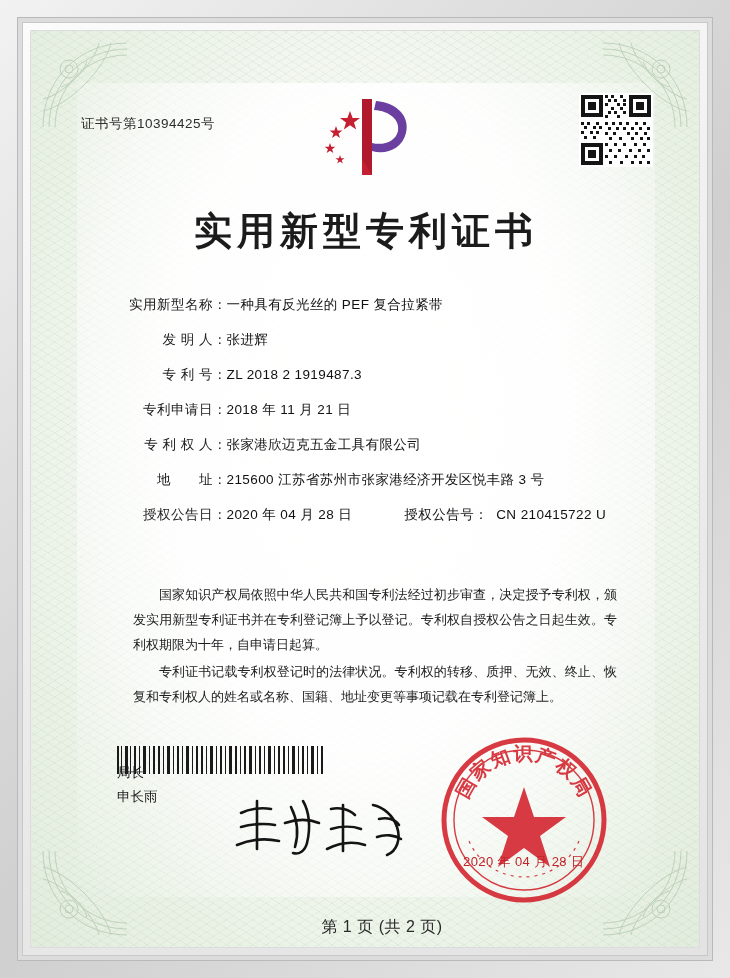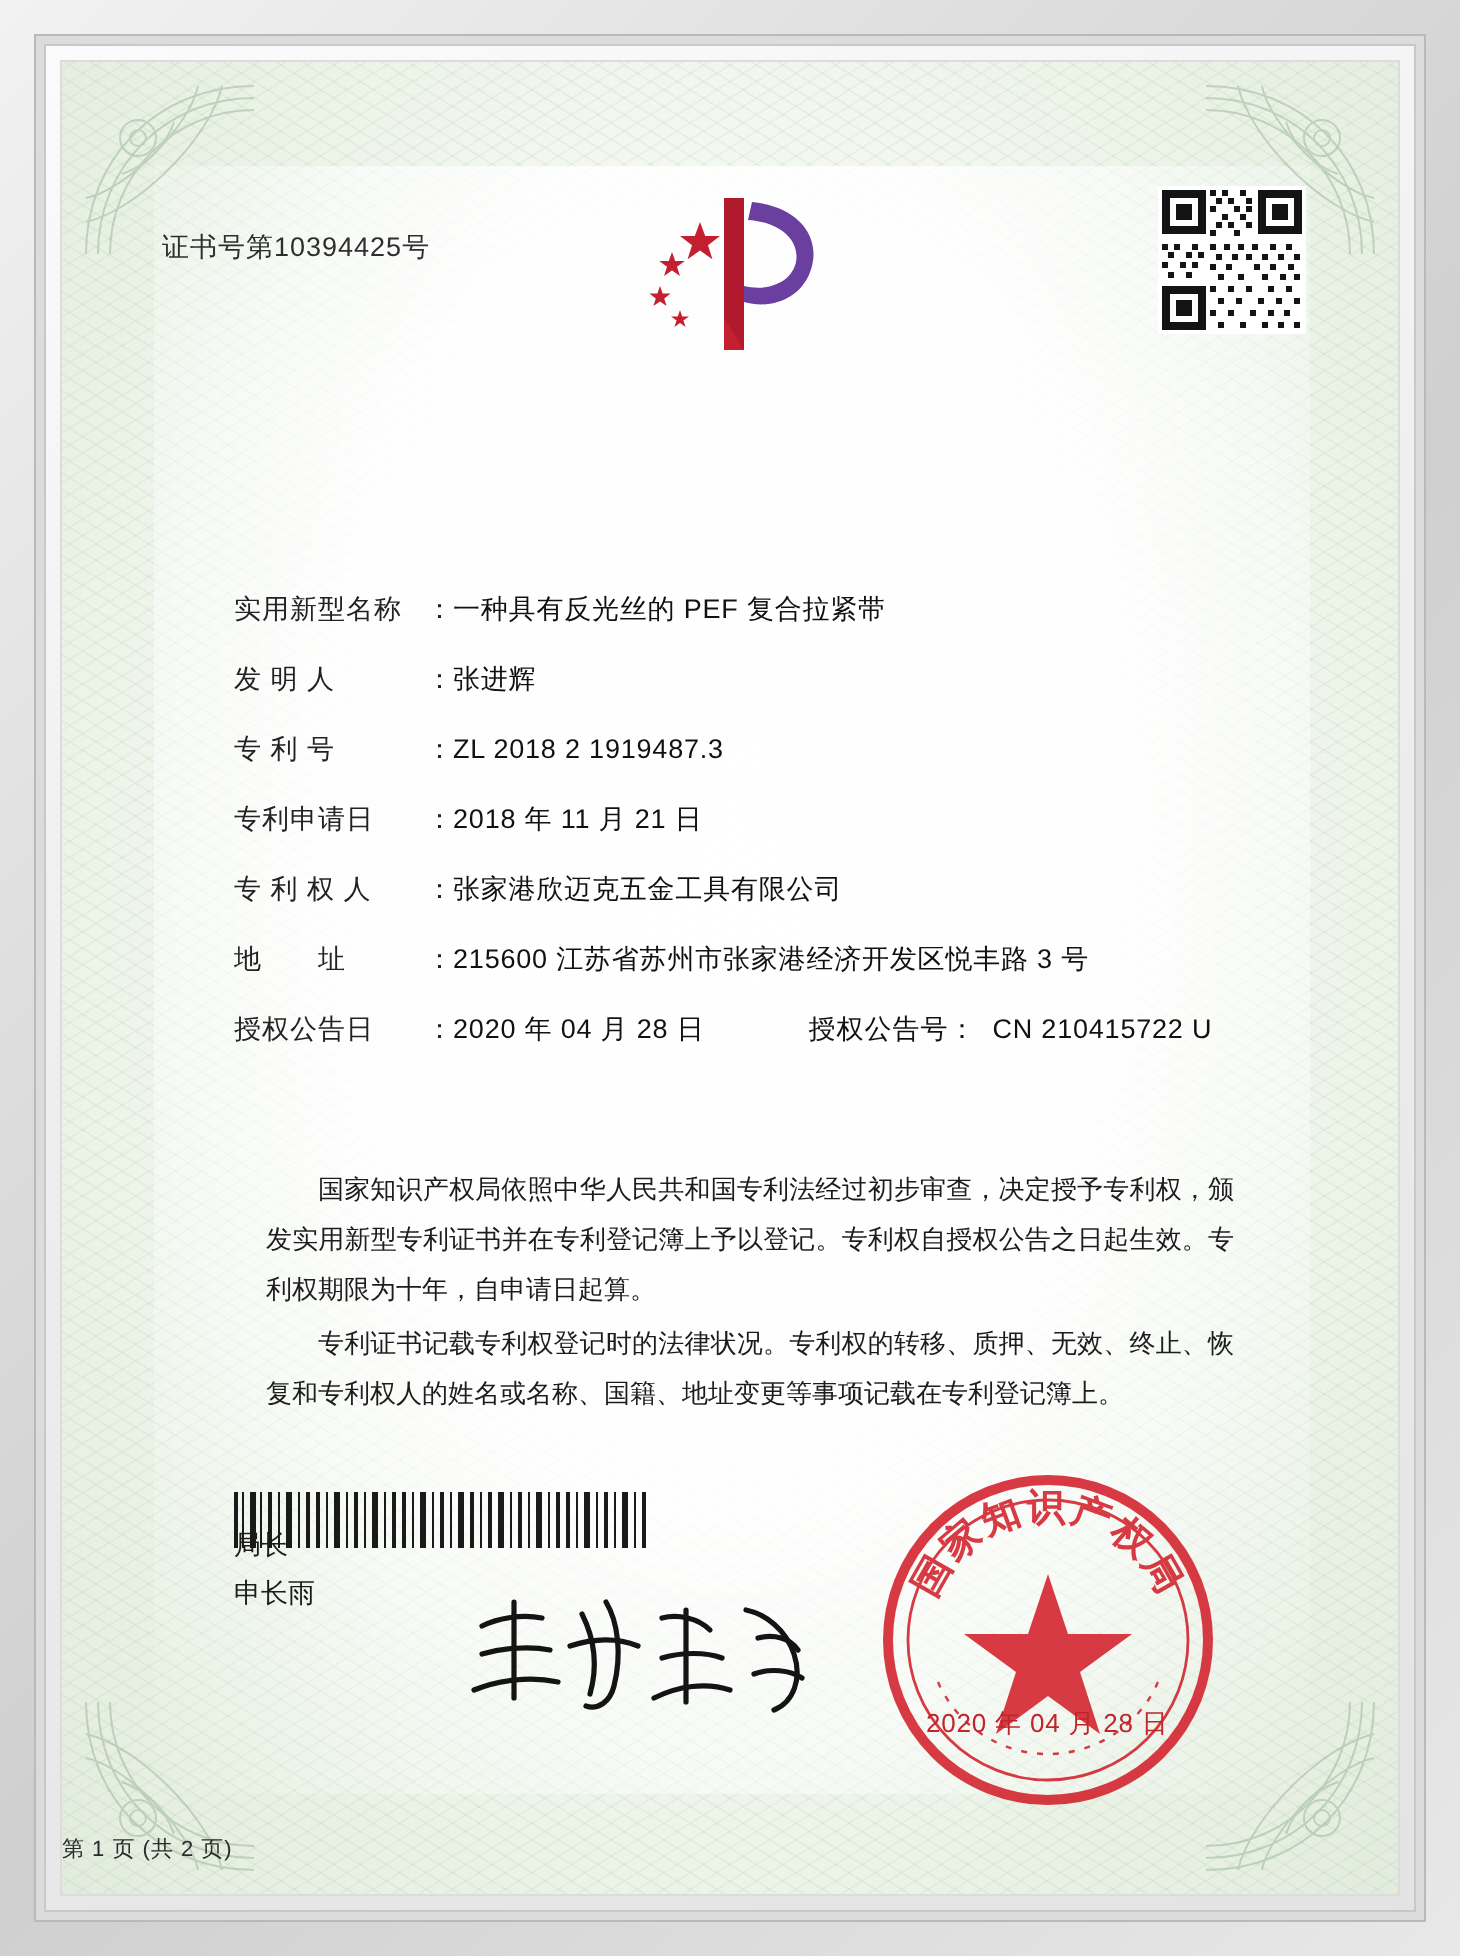--- a/index.html
+++ b/index.html
@@ -132,20 +132,21 @@
     display: flex;
     align-items: baseline;
     margin-bottom: 17px;
     white-space: nowrap;
   }
   .field-label {
     width: 96px;
     flex: 0 0 96px;
     letter-spacing: 0.5px;
     color: #222;
+    text-align: right;
   }
   .field-colon {
     flex: 0 0 10px;
     text-align: center;
   }
   .field-value {
     flex: 1 1 auto;
     color: #111;
     letter-spacing: 0.4px;
   }
@@ -200,24 +201,24 @@
     left: 432px; top: 822px;
     font-size: 13px;
     color: #c0252c;
     letter-spacing: 0.4px;
     white-space: nowrap;
   }
 
   
   .page-footer {
     position: absolute;
-    left: 0; top: 886px;
+    left: 16px; top: 886px;
     width: 670px;
-    text-align: left;
-    font-size: 11px;
+    text-align: center;
+    font-size: 16px;
     color: #2a2a2a;
     letter-spacing: 0.5px;
   }
 </style>
 </head>
 <body>
 
 <div class="frame">
   <div class="frame-inner-shadow"></div>
   <div class="frame-bevel"></div>
@@ -385,20 +386,21 @@
               <rect x="63" y="62" width="3" height="3"></rect>
             <rect x="30" y="68" width="3" height="3"></rect>
               <rect x="41" y="68" width="3" height="3"></rect>
               <rect x="52" y="68" width="3" height="3"></rect>
             <rect x="60" y="68" width="3" height="3"></rect>
               <rect x="68" y="68" width="3" height="3"></rect>
           </g>
         </svg>
       </div>
 
+      <div class="title">实用新型专利证书</div>
 
       <div class="fields">
         <div class="field-row">
           <span class="field-label">实用新型名称</span>
           <span class="field-colon">：</span>
           <span class="field-value">一种具有反光丝的 PEF 复合拉紧带</span>
         </div>
         <div class="field-row">
           <span class="field-label">发 明 人</span>
           <span class="field-colon">：</span>

